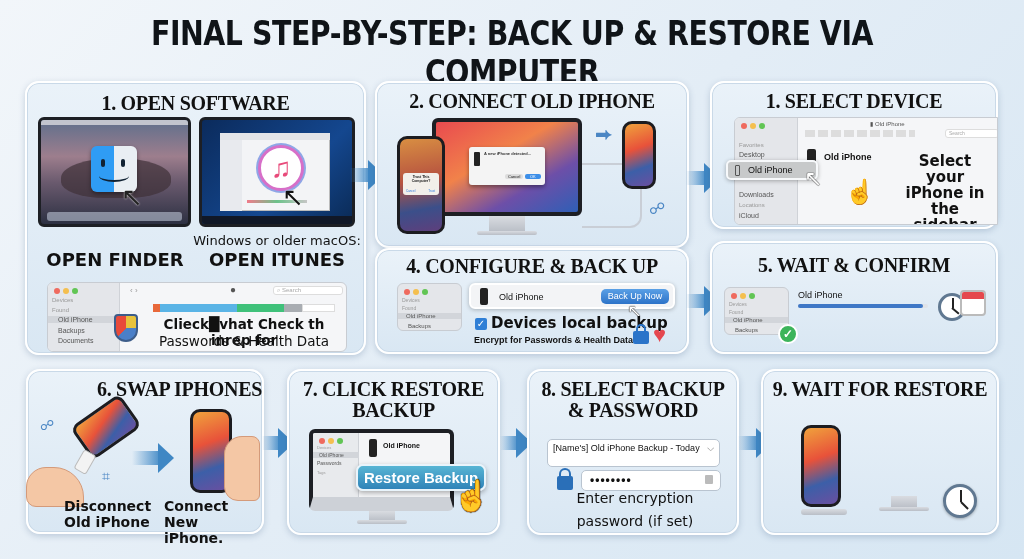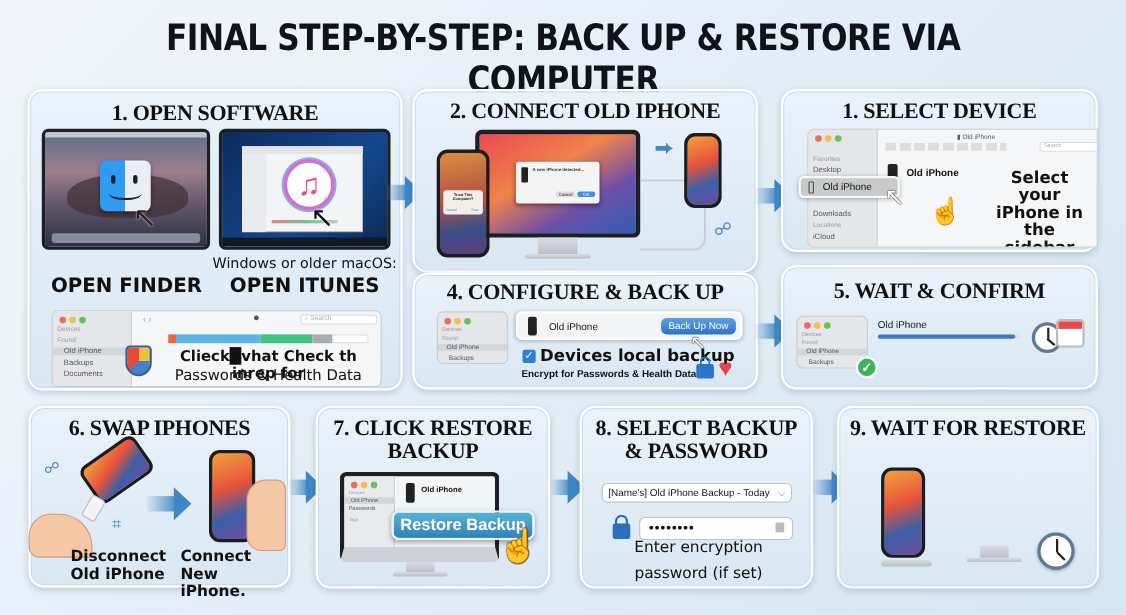--- a/index.html
+++ b/index.html
@@ -195,21 +195,21 @@
     <div style="position:absolute;left:11px;top:2px;width:2px;height:10px;background:#222;"></div>
     <div style="position:absolute;left:11px;top:11px;width:9px;height:2px;background:#222;transform:rotate(40deg);transform-origin:left;"></div>
   </div>
   <div style="position:absolute;left:248px;top:47px;width:26px;height:26px;background:#fff;border:2px solid #bbb;border-radius:4px;overflow:hidden;">
     <div style="height:7px;background:#e5484d;"></div>
   </div>
   <div style="position:absolute;left:66px;top:81px;width:20px;height:20px;border-radius:50%;background:#3cb45a;border:2px solid #fff;color:#fff;font-size:12px;line-height:17px;text-align:center;font-weight:700;">✓</div>
 </div>
 
 <div class="panel" style="left:26px;top:369px;width:238px;height:165px;">
-  <div class="ptitle" style="top:8px;">6. SWAP IPHONES</div>
+  <div class="ptitle" style="top:8px;text-align:right;">6. SWAP IPHONES</div>
   <div class="phone" style="left:48px;top:36px;width:60px;height:40px;transform:rotate(-35deg);border-radius:8px;"></div>
   <div style="position:absolute;left:50px;top:80px;width:14px;height:22px;background:#f3f3f3;border:1px solid #bbb;border-radius:3px;transform:rotate(30deg);"></div>
   <div style="position:absolute;left:-2px;top:96px;width:58px;height:40px;background:#f4c7a5;border-radius:20px 30px 0 10px;border:1px solid #d49a7a;"></div>
   <div style="position:absolute;left:12px;top:46px;font-size:14px;color:#4a86c4;">☍</div>
   <div style="position:absolute;left:74px;top:97px;font-size:14px;color:#4a86c4;">⌗</div>
   <div class="arr" style="left:104px;top:80px;width:28px;"></div>
   <div class="phone" style="left:162px;top:38px;width:42px;height:84px;"></div>
   <div style="position:absolute;left:196px;top:65px;width:36px;height:65px;background:#f4c7a5;border-radius:18px 8px 6px 14px;border:1px solid #d49a7a;"></div>
   <div style="position:absolute;left:36px;top:127px;font-size:14px;font-weight:700;line-height:16px;font-family:'DejaVu Sans',sans-serif;">
     <div>Disconnect</div>
@@ -245,21 +245,21 @@
   <div class="stand" style="left:68px;top:149px;width:50px;height:4px;border-radius:2px;"></div>
   <div style="position:absolute;left:67px;top:93px;width:130px;height:27px;background:linear-gradient(180deg,#58b5d4,#2f83b8);color:#fff;font-size:15px;font-weight:700;text-align:center;line-height:23px;border:2px solid #e9f4fb;border-radius:7px;box-shadow:0 2px 5px rgba(0,0,0,.3);">Restore Backup</div>
   <div style="position:absolute;left:164px;top:107px;font-size:30px;color:#fff;text-shadow:0 0 1px #000,0 0 1px #000;">☝</div>
 </div>
 
 <div class="arr" style="left:500px;top:436px;width:18px;"></div>
 
 <div class="panel" style="left:527px;top:369px;width:212px;height:166px;">
   <div class="ptitle" style="top:8px;">8. SELECT BACKUP</div>
   <div class="ptitle" style="top:29px;">&amp; PASSWORD</div>
-  <div style="position:absolute;left:18px;top:68px;width:173px;height:18px;background:#fff;border:1px solid #b9c4d0;border-radius:5px;font-size:9px;line-height:17px;padding-left:5px;">
+  <div style="position:absolute;left:18px;top:68px;width:173px;height:28px;background:#fff;border:1px solid #b9c4d0;border-radius:5px;font-size:9px;line-height:17px;padding-left:5px;">
     <span>[Name's] Old iPhone Backup - Today</span>
     <span style="position:absolute;right:5px;top:0;color:#888;font-size:9px;">⌵</span>
   </div>
   <div style="position:absolute;left:28px;top:105px;width:16px;height:14px;background:#2a6fb8;border-radius:2px;">
     <div style="position:absolute;left:2px;top:-8px;width:12px;height:10px;border:2px solid #2a6fb8;border-bottom:none;border-radius:6px 6px 0 0;"></div>
   </div>
   <div style="position:absolute;left:52px;top:99px;width:140px;height:21px;background:#fff;border:1px solid #b9c4d0;border-radius:5px;font-size:12px;line-height:19px;padding-left:8px;font-weight:700;letter-spacing:1px;">
     <span>••••••••</span>
     <span style="position:absolute;right:7px;top:4px;width:8px;height:9px;background:#bbb;border-radius:1px;"></span>
   </div>

